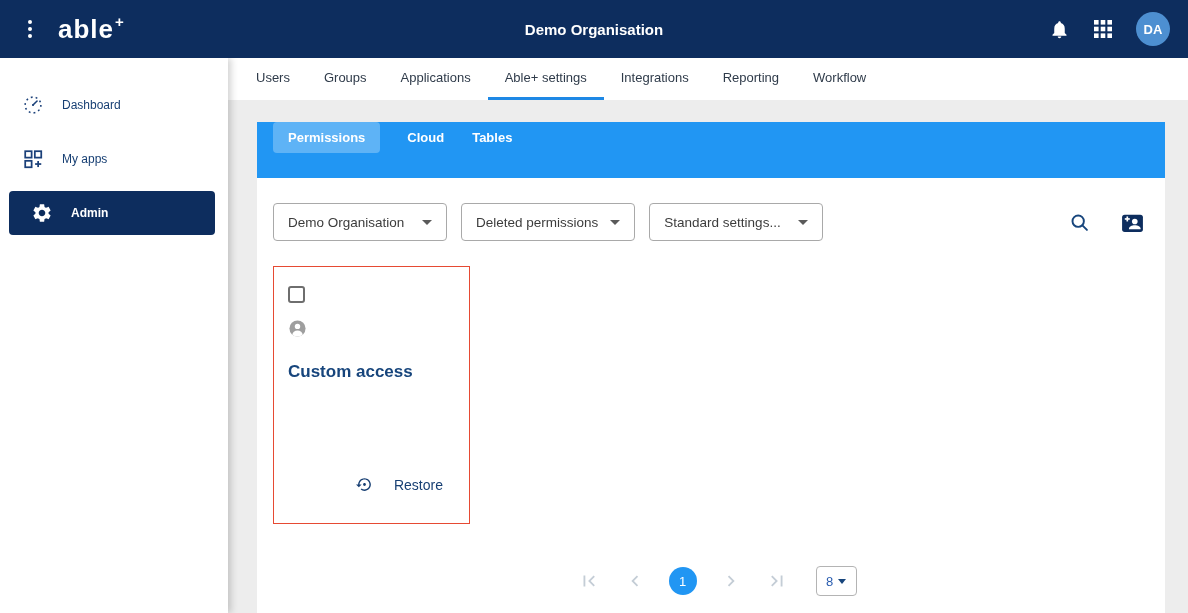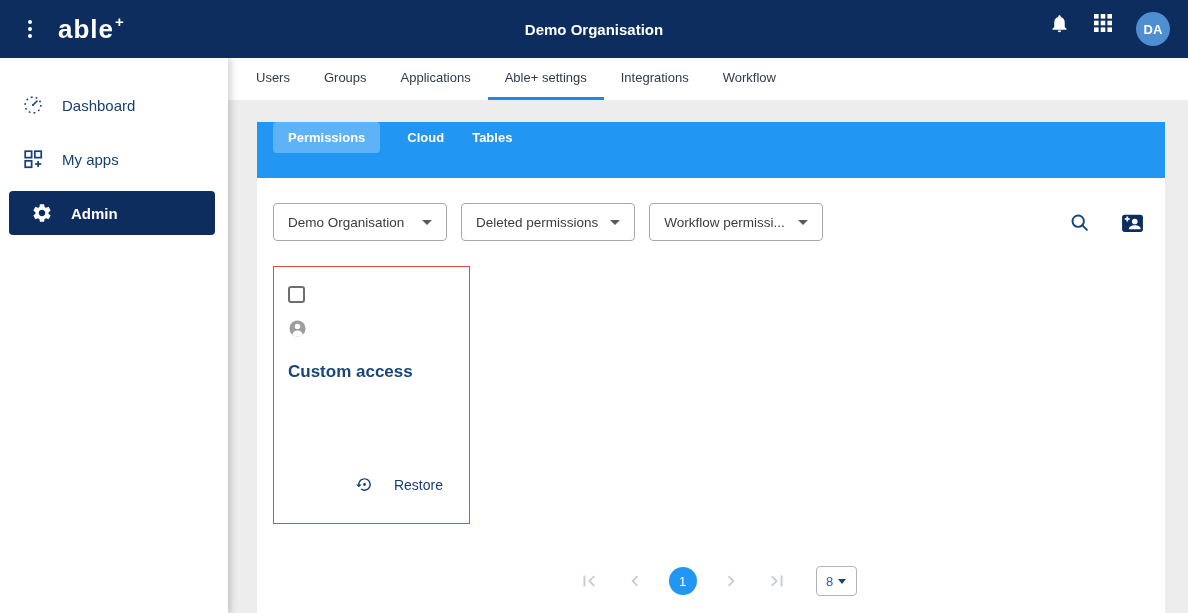--- a/index.html
+++ b/index.html
@@ -10,30 +10,30 @@
   .header { position:absolute; top:0; left:0; width:1188px; height:58px;
     background:#0d2d5e; display:flex; align-items:center; padding:8px 18px; z-index:40; }
   .kebab { width:24px; height:24px; display:flex; flex-direction:column; align-items:center;
     justify-content:center; gap:3px; cursor:pointer; }
   .kebab i { width:4px; height:4px; border-radius:50%; background:#fff; }
   .logo { margin-left:16px; color:#fff; font-size:26px; font-weight:bold; letter-spacing:1px;
     display:flex; align-items:flex-start; line-height:1; }
   .logo .plus { font-size:15px; font-weight:bold; margin-left:1px; margin-top:-2px; }
   .header-title { position:absolute; left:50%; transform:translateX(-50%); color:#fff;
     font-size:15px; font-weight:bold; }
-  .header-right { margin-left:auto; display:flex; gap:22px; }
+  .header-right { margin-left:auto; display:flex; align-items:center; gap:22px; }
   .hicon { width:22px; height:22px; display:flex; align-items:center; justify-content:center; cursor:pointer; }
   .avatar { width:34px; height:34px; border-radius:50%; background:#4d8fd1; color:#fff;
     font-size:13px; font-weight:bold; display:flex; align-items:center; justify-content:center; cursor:pointer; }
 
   
   .sidebar { position:absolute; top:58px; left:0; width:228px; height:555px; background:#fff;
     box-shadow:3px 0 7px rgba(0,0,0,.18); z-index:30; padding-top:25px; }
   .side-item { height:44px; display:flex; align-items:center; gap:18px; padding-left:22px;
-    margin-bottom:10px; color:#173f73; font-size:15px; cursor:pointer; }
+    margin-bottom:10px; color:#173f73; font-size:12px; cursor:pointer; }
   .side-item.active { background:#0d2d5e; color:#fff; border-radius:4px;
     margin-left:9px; margin-right:13px; font-weight:bold; }
   .side-item svg { flex:0 0 auto; }
 
   
   .tabbar { position:absolute; top:58px; left:228px; width:960px; height:42px; background:#fff;
     display:flex; align-items:stretch; padding-left:11px; z-index:10; }
   .tab { display:flex; align-items:center; padding:0 17px; font-size:13px; color:#2f3b4a;
     cursor:pointer; border-bottom:3px solid transparent; }
   .tab.active { border-bottom-color:#1e88e5; font-weight:normal; }
@@ -146,20 +146,21 @@
     <span>Admin</span>
   </div>
 </div>
 
 <div class="tabbar">
   <div class="tab">Users</div>
   <div class="tab">Groups</div>
   <div class="tab">Applications</div>
   <div class="tab active">Able+ settings</div>
   <div class="tab">Integrations</div>
+  <div class="tab">Reporting</div>
   <div class="tab">Workflow</div>
 </div>
 
 <div class="panel">
 
   <div class="subtabs">
     <div class="subtab active">Permissions</div>
     <div class="subtab">Cloud</div>
     <div class="subtab">Tables</div>
   </div>
@@ -167,21 +168,21 @@
   <div class="filters">
     <div class="dropdown">
       <span>Demo Organisation</span>
       <span class="caret"></span>
     </div>
     <div class="dropdown">
       <span>Deleted permissions</span>
       <span class="caret"></span>
     </div>
     <div class="dropdown">
-      <span>Workflow permissi...</span>
+      <span>Standard settings...</span>
       <span class="caret"></span>
     </div>
     <div class="filters-right">
       <div class="search-icon-btn">
         <svg width="21" height="21" viewBox="0 0 24 24" fill="none" stroke="#17457c" stroke-width="2.2">
           <circle cx="10.5" cy="10.5" r="6.5"></circle>
           <line x1="15.3" y1="15.3" x2="20.5" y2="20.5" stroke-linecap="round"></line>
         </svg>
       </div>
       <div class="person-add-btn">

